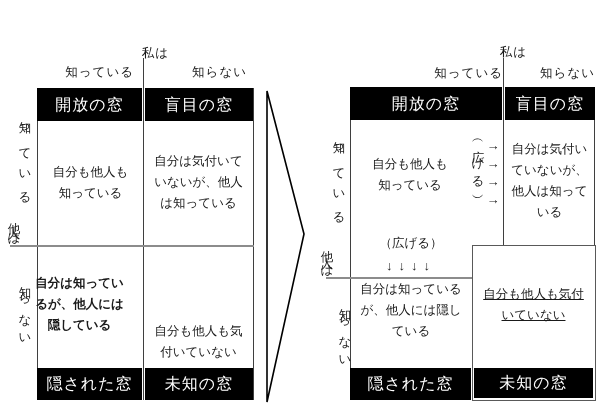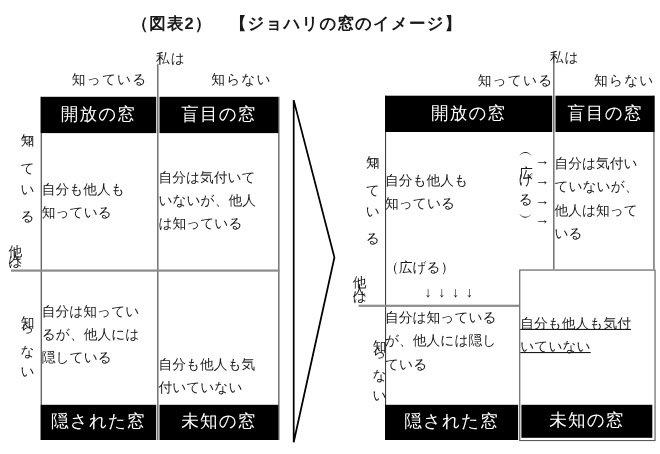--- a/index.html
+++ b/index.html
@@ -7,55 +7,54 @@
   #canvas{
     position:relative;width:600px;height:413px;background:var(--bg,#fff);
     font-family:"Liberation Sans",sans-serif;color:var(--text,#1a1a1a);
     overflow:hidden;
   }
   .abs{position:absolute;}
   .title{font-size:15px;font-weight:bold;text-align:center;letter-spacing:1px;}
   .axis{font-size:12.5px;text-align:right;letter-spacing:1px;}
   .bar{background:var(--header_bg,#000);color:var(--header_text,#fff);
        font-size:16px;text-align:center;letter-spacing:1px;}
-  .cell{font-size:12.5px;line-height:21px;text-align:left;white-space:pre-line;}
+  .cell{font-size:12.5px;line-height:21px;text-align:center;white-space:pre-line;}
   .vtext{writing-mode:vertical-rl;font-size:12.5px;letter-spacing:7px;line-height:13px;}
   .vline{background:var(--border_dark,#3f3f3f);width:1px;}
   .hline{background:var(--border_mid,#8c8c8c);height:2px;}
   .box{border:1px solid var(--box_border,#595959);background:#fff;}
   .arrows-v{font-size:13px;line-height:18px;white-space:pre-line;text-align:center;}
   .arrows-h{font-size:13px;letter-spacing:6px;text-align:center;}
 </style>
 </head>
 <body>
 
 <div id="canvas">
 
-  <div class="abs title" style="left:0;top:12px;width:540px;">（図表2）　【ジョハリの窓のイメージ】</div>
 
   <div>
 
     <div class="abs axis" style="left:113px;top:45px;width:56px;">私は</div>
     <div class="abs axis" style="left:30px;top:64px;width:104px;">知っている</div>
     <div class="abs axis" style="left:143px;top:64px;width:104px;">知らない</div>
 
     <div class="abs vline" style="left:143px;top:58px;height:342px;"></div>
     <div class="abs vline" style="left:37px;top:88px;height:312px;"></div>
     <div class="abs vline" style="left:253px;top:88px;height:312px;"></div>
     <div class="abs hline" style="left:10px;top:245px;width:244px;"></div>
 
     <div class="abs bar" style="left:37px;top:88px;width:105px;height:33px;line-height:33px;">開放の窓</div>
     <div class="abs bar" style="left:145px;top:88px;width:108px;height:33px;line-height:33px;">盲目の窓</div>
 
     <div class="abs cell" style="left:38px;top:162px;width:105px;">自分も他人も
 知っている</div>
     <div class="abs cell" style="left:144px;top:151px;width:109px;">自分は気付いて
 いないが、他人
 は知っている</div>
-    <div class="abs cell" style="left:38px;top:273px;width:105px;">自分は知ってい
+    <div class="abs cell" style="left:27px;top:273px;width:105px;font-weight:bold;">自分は知ってい
 るが、他人には
 隠している</div>
     <div class="abs cell" style="left:144px;top:285px;width:109px;margin-top:36px;">自分も他人も気
 付いていない</div>
 
     <div class="abs bar" style="left:37px;top:368px;width:105px;height:32px;line-height:32px;">隠された窓</div>
     <div class="abs bar" style="left:145px;top:368px;width:108px;height:32px;line-height:32px;">未知の窓</div>
 
     <div class="abs vtext" style="left:18px;top:111px;">知っている</div>
     <div class="abs vtext" style="left:7px;top:212px;letter-spacing:6px;">他人は</div>

